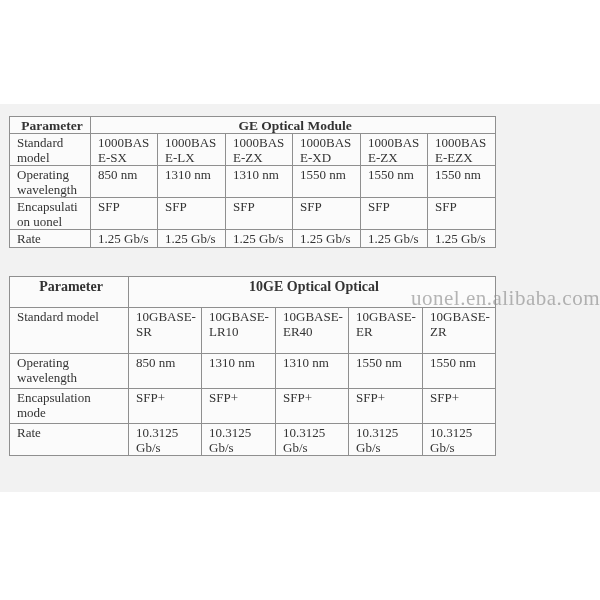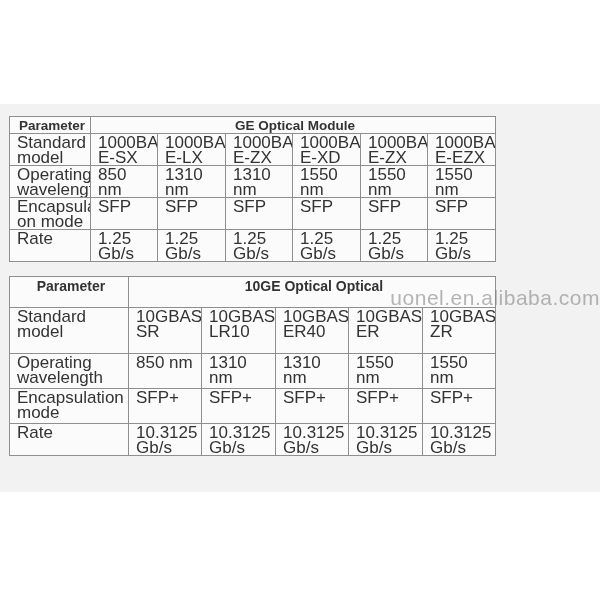--- a/index.html
+++ b/index.html
@@ -1,21 +1,21 @@
 <!DOCTYPE html>
 <html><head>
 <meta charset="utf-8">
 <style>
   html, body { margin: 0; padding: 0; background: #ffffff; }
   .canvas {
     position: relative;
     width: 600px;
     height: 600px;
     background: #ffffff;
-    font-family: Liberation Sans, sans-serif;
+    font-family: Liberation Serif, serif;
     color: #333333;
     overflow: hidden;
   }
   .band {
     position: absolute;
     left: 0;
     top: 104px;
     width: 600px;
     height: 388px;
     background: #f2f2f2;
@@ -25,21 +25,21 @@
     border-collapse: collapse;
     table-layout: fixed;
   }
   table.spec td {
     border: 1px solid #8f8f8f;
     background: #fbfbfb;
     vertical-align: top;
     white-space: pre-line;
     overflow: hidden;
     padding: 1px 3px 0 7px;
-    font-size: 17px;
+    font-size: 13px;
     line-height: 15px;
     color: #333333;
   }
   td.param, td.title {
     font-weight: bold;
     text-align: center;
     color: #2e2e2e;
     padding-left: 0;
     padding-right: 0;
   }
@@ -115,21 +115,21 @@
 wavelength</td>
         <td>850 nm</td>
         <td>1310 nm</td>
         <td>1310 nm</td>
         <td>1550 nm</td>
         <td>1550 nm</td>
         <td>1550 nm</td>
       </tr>
       <tr class="r-encap">
         <td>Encapsulati
-on mode</td>
+on uonel</td>
         <td>SFP</td>
         <td>SFP</td>
         <td>SFP</td>
         <td>SFP</td>
         <td>SFP</td>
         <td>SFP</td>
       </tr>
       <tr class="r-rate">
         <td>Rate</td>
         <td>1.25 Gb/s</td>

